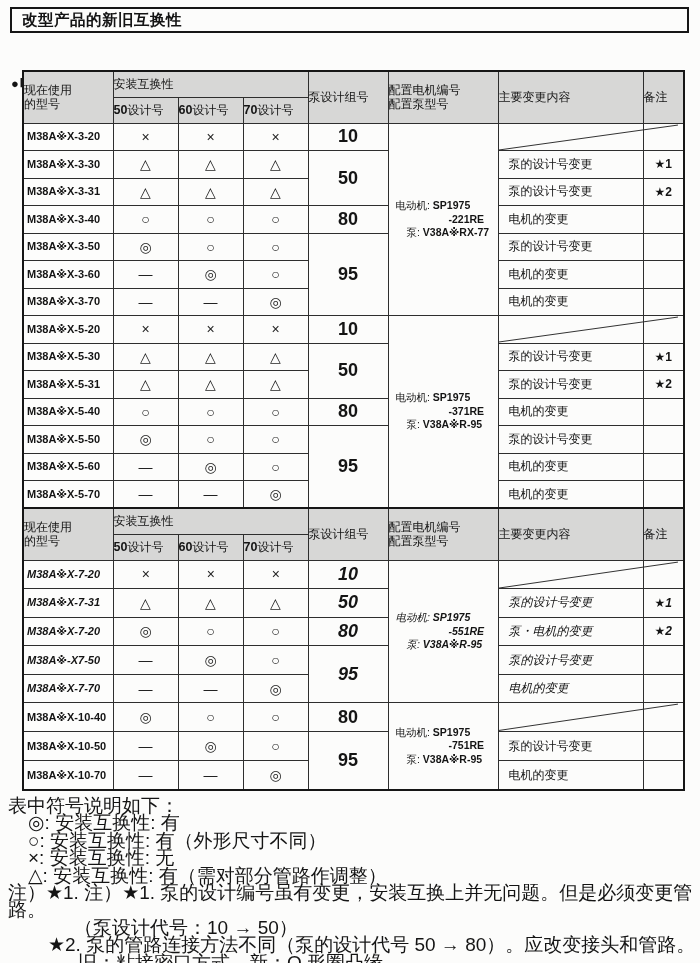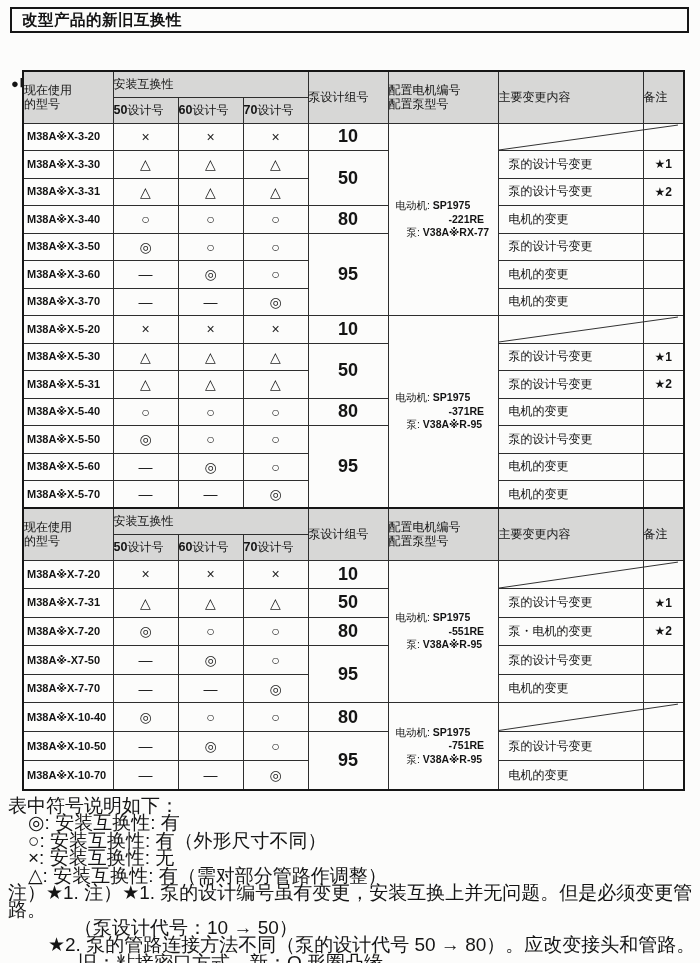--- a/index.html
+++ b/index.html
@@ -15,21 +15,21 @@
   .subtitle .bullet { font-size:13px; margin-right:1px; }
 
   
   table.main { position:absolute; left:22px; top:70px; width:661px;
                border-collapse:collapse; table-layout:fixed; border:2px solid #161616; }
   td, th { border:1px solid #2e2e2e; overflow:hidden; }
   th { background:#d7d7d6; font-weight:normal; font-size:12px; text-align:left; }
   th .num { font-weight:bold; font-size:12.5px; }
   tr.rh-h  { height:26px; }
   tr.rh-a  { height:27.5px;margin-left:33px; }
-  tr.rh-b  { height:28.6px; }
+  tr.rh-b  { height:28.6px;font-style:italic; }
   tr.rh-c  { height:29px; }
   tr.h-top th { border-top:2px solid #161616; }
   .hdr2line div { line-height:14px; }
 
   .c-model { font-weight:bold; font-size:11px; padding-left:3px; white-space:nowrap; text-align:left; background:#fdfdfc; }
   .c-sym   { text-align:center; font-size:14px; color:#222; }
   .c-group { text-align:center; font-weight:bold; font-size:18px; }
   .c-cfg   { vertical-align:middle; font-size:10.5px; line-height:13.5px; text-align:left; }
   .c-cfg .l1 { padding-left:7px; }
   .c-cfg .l1 b, .c-cfg .l3 b { font-weight:bold; }

